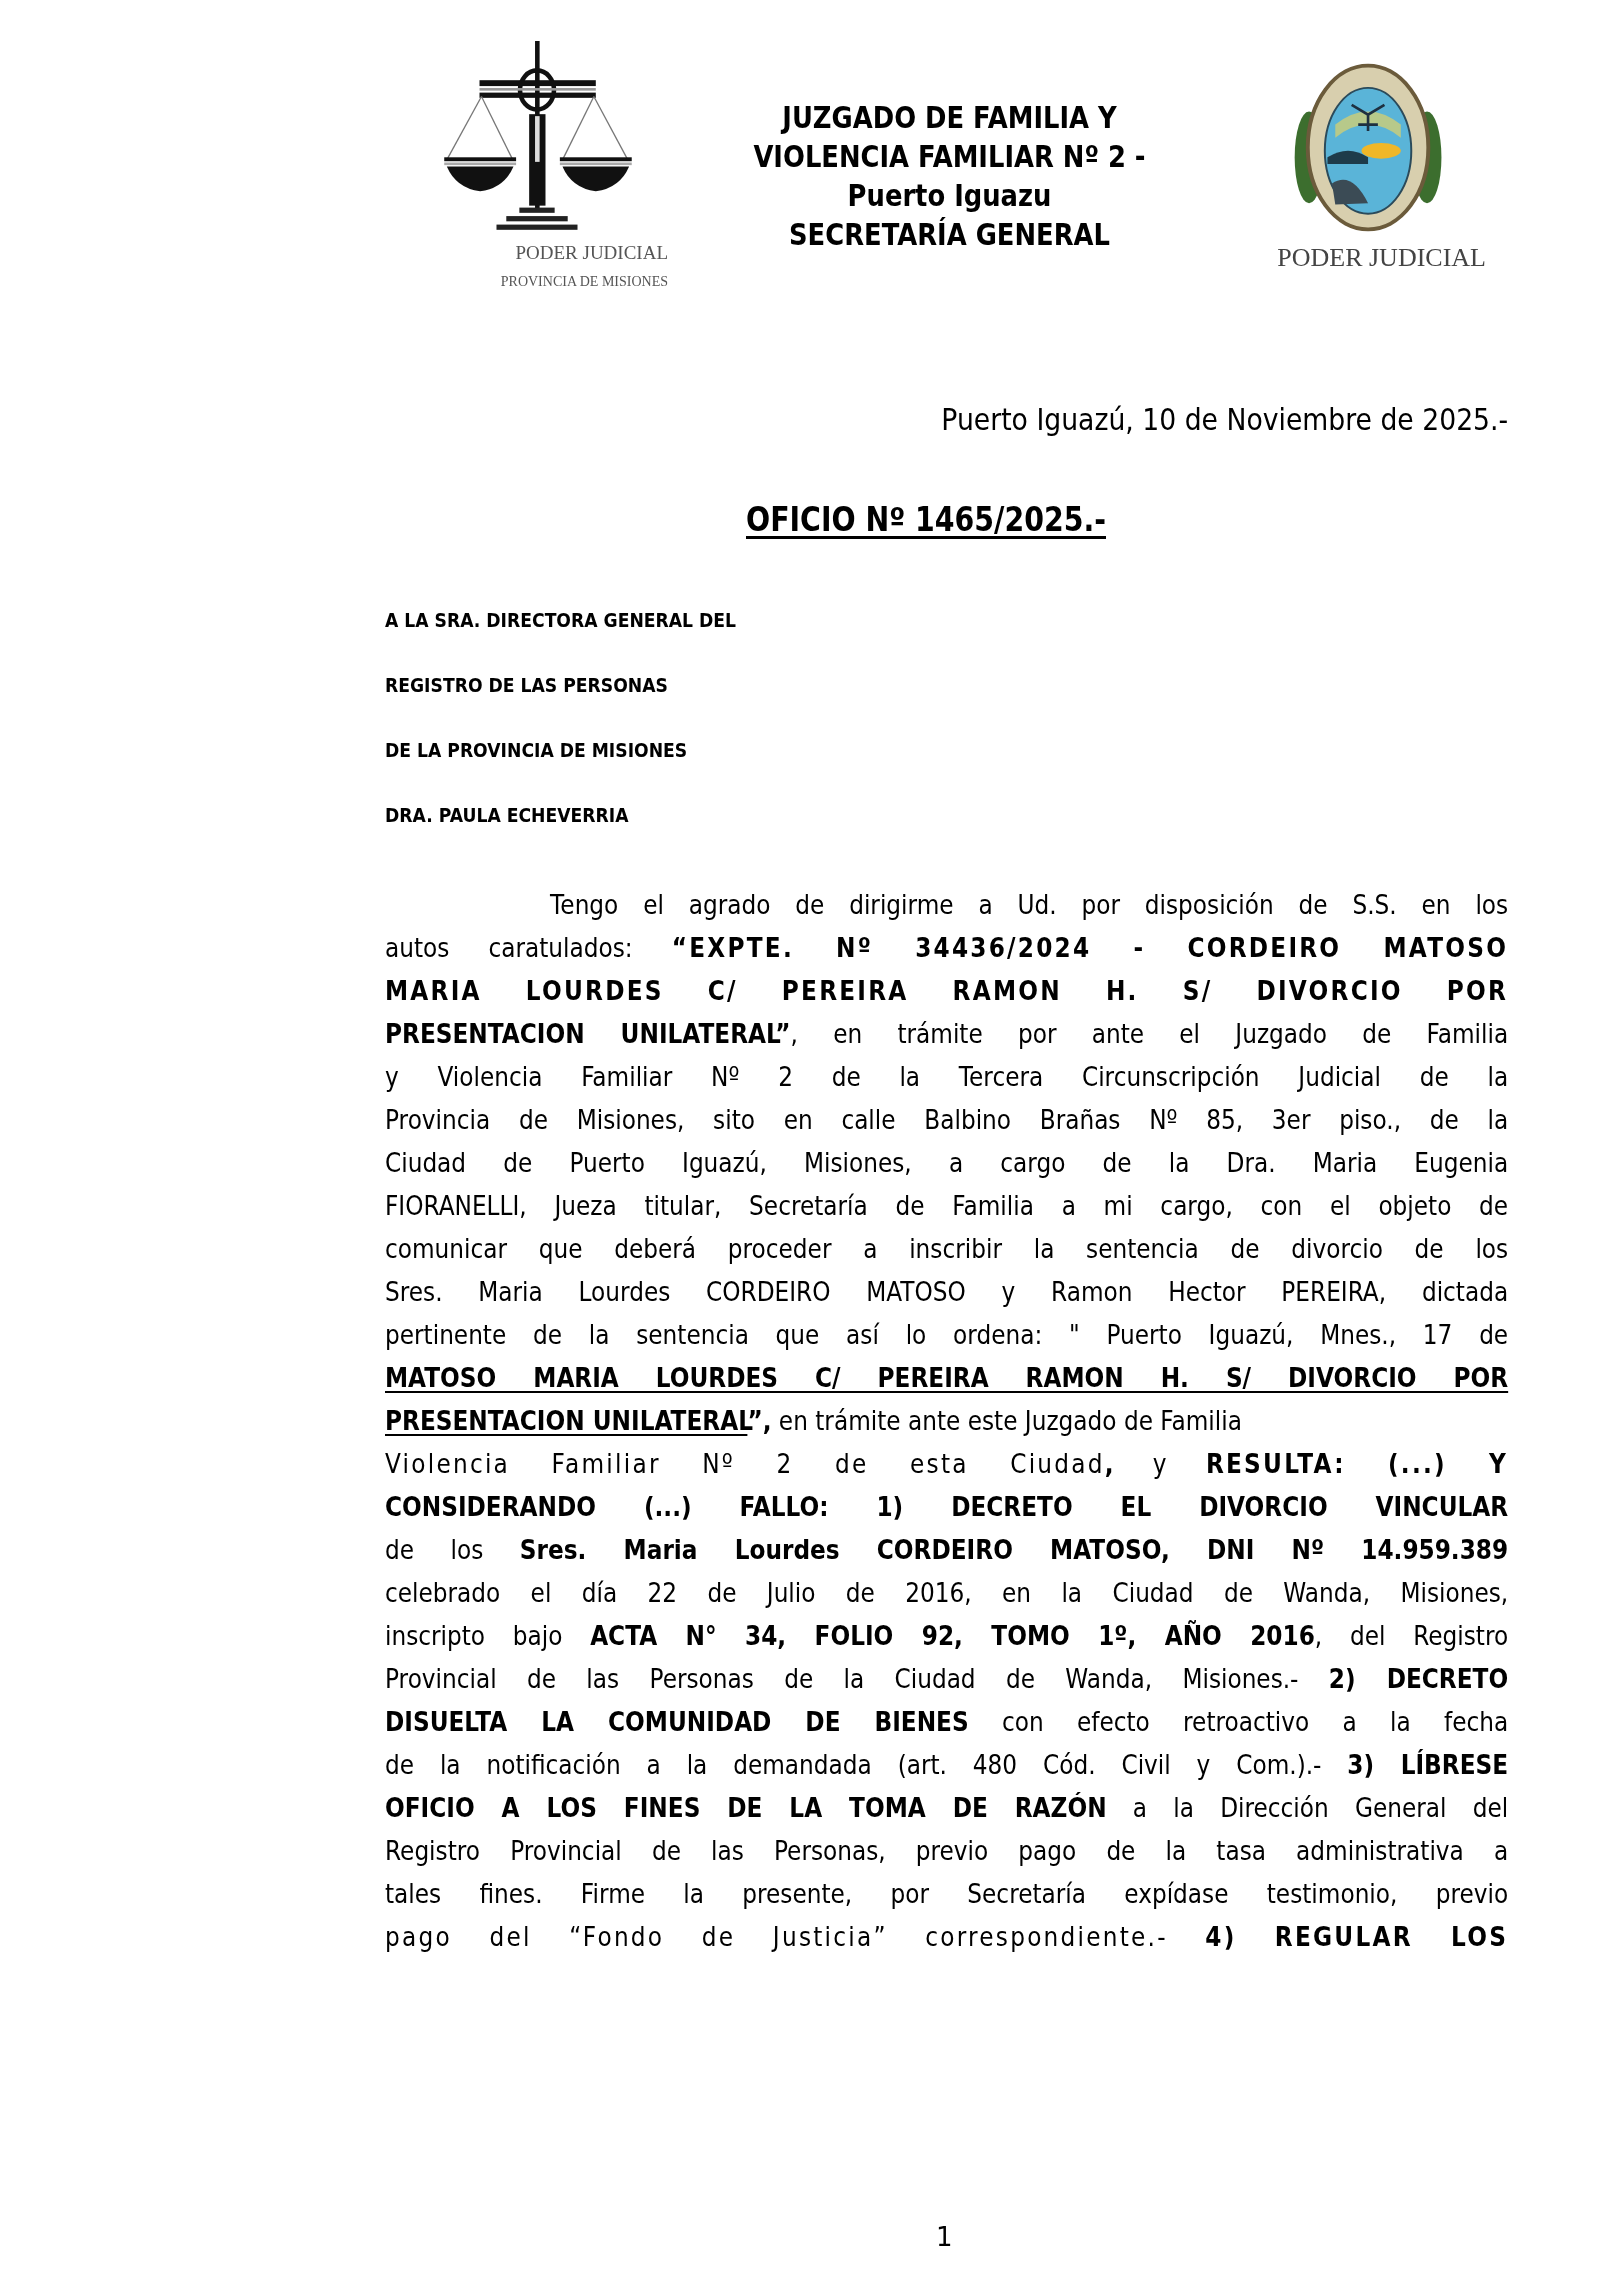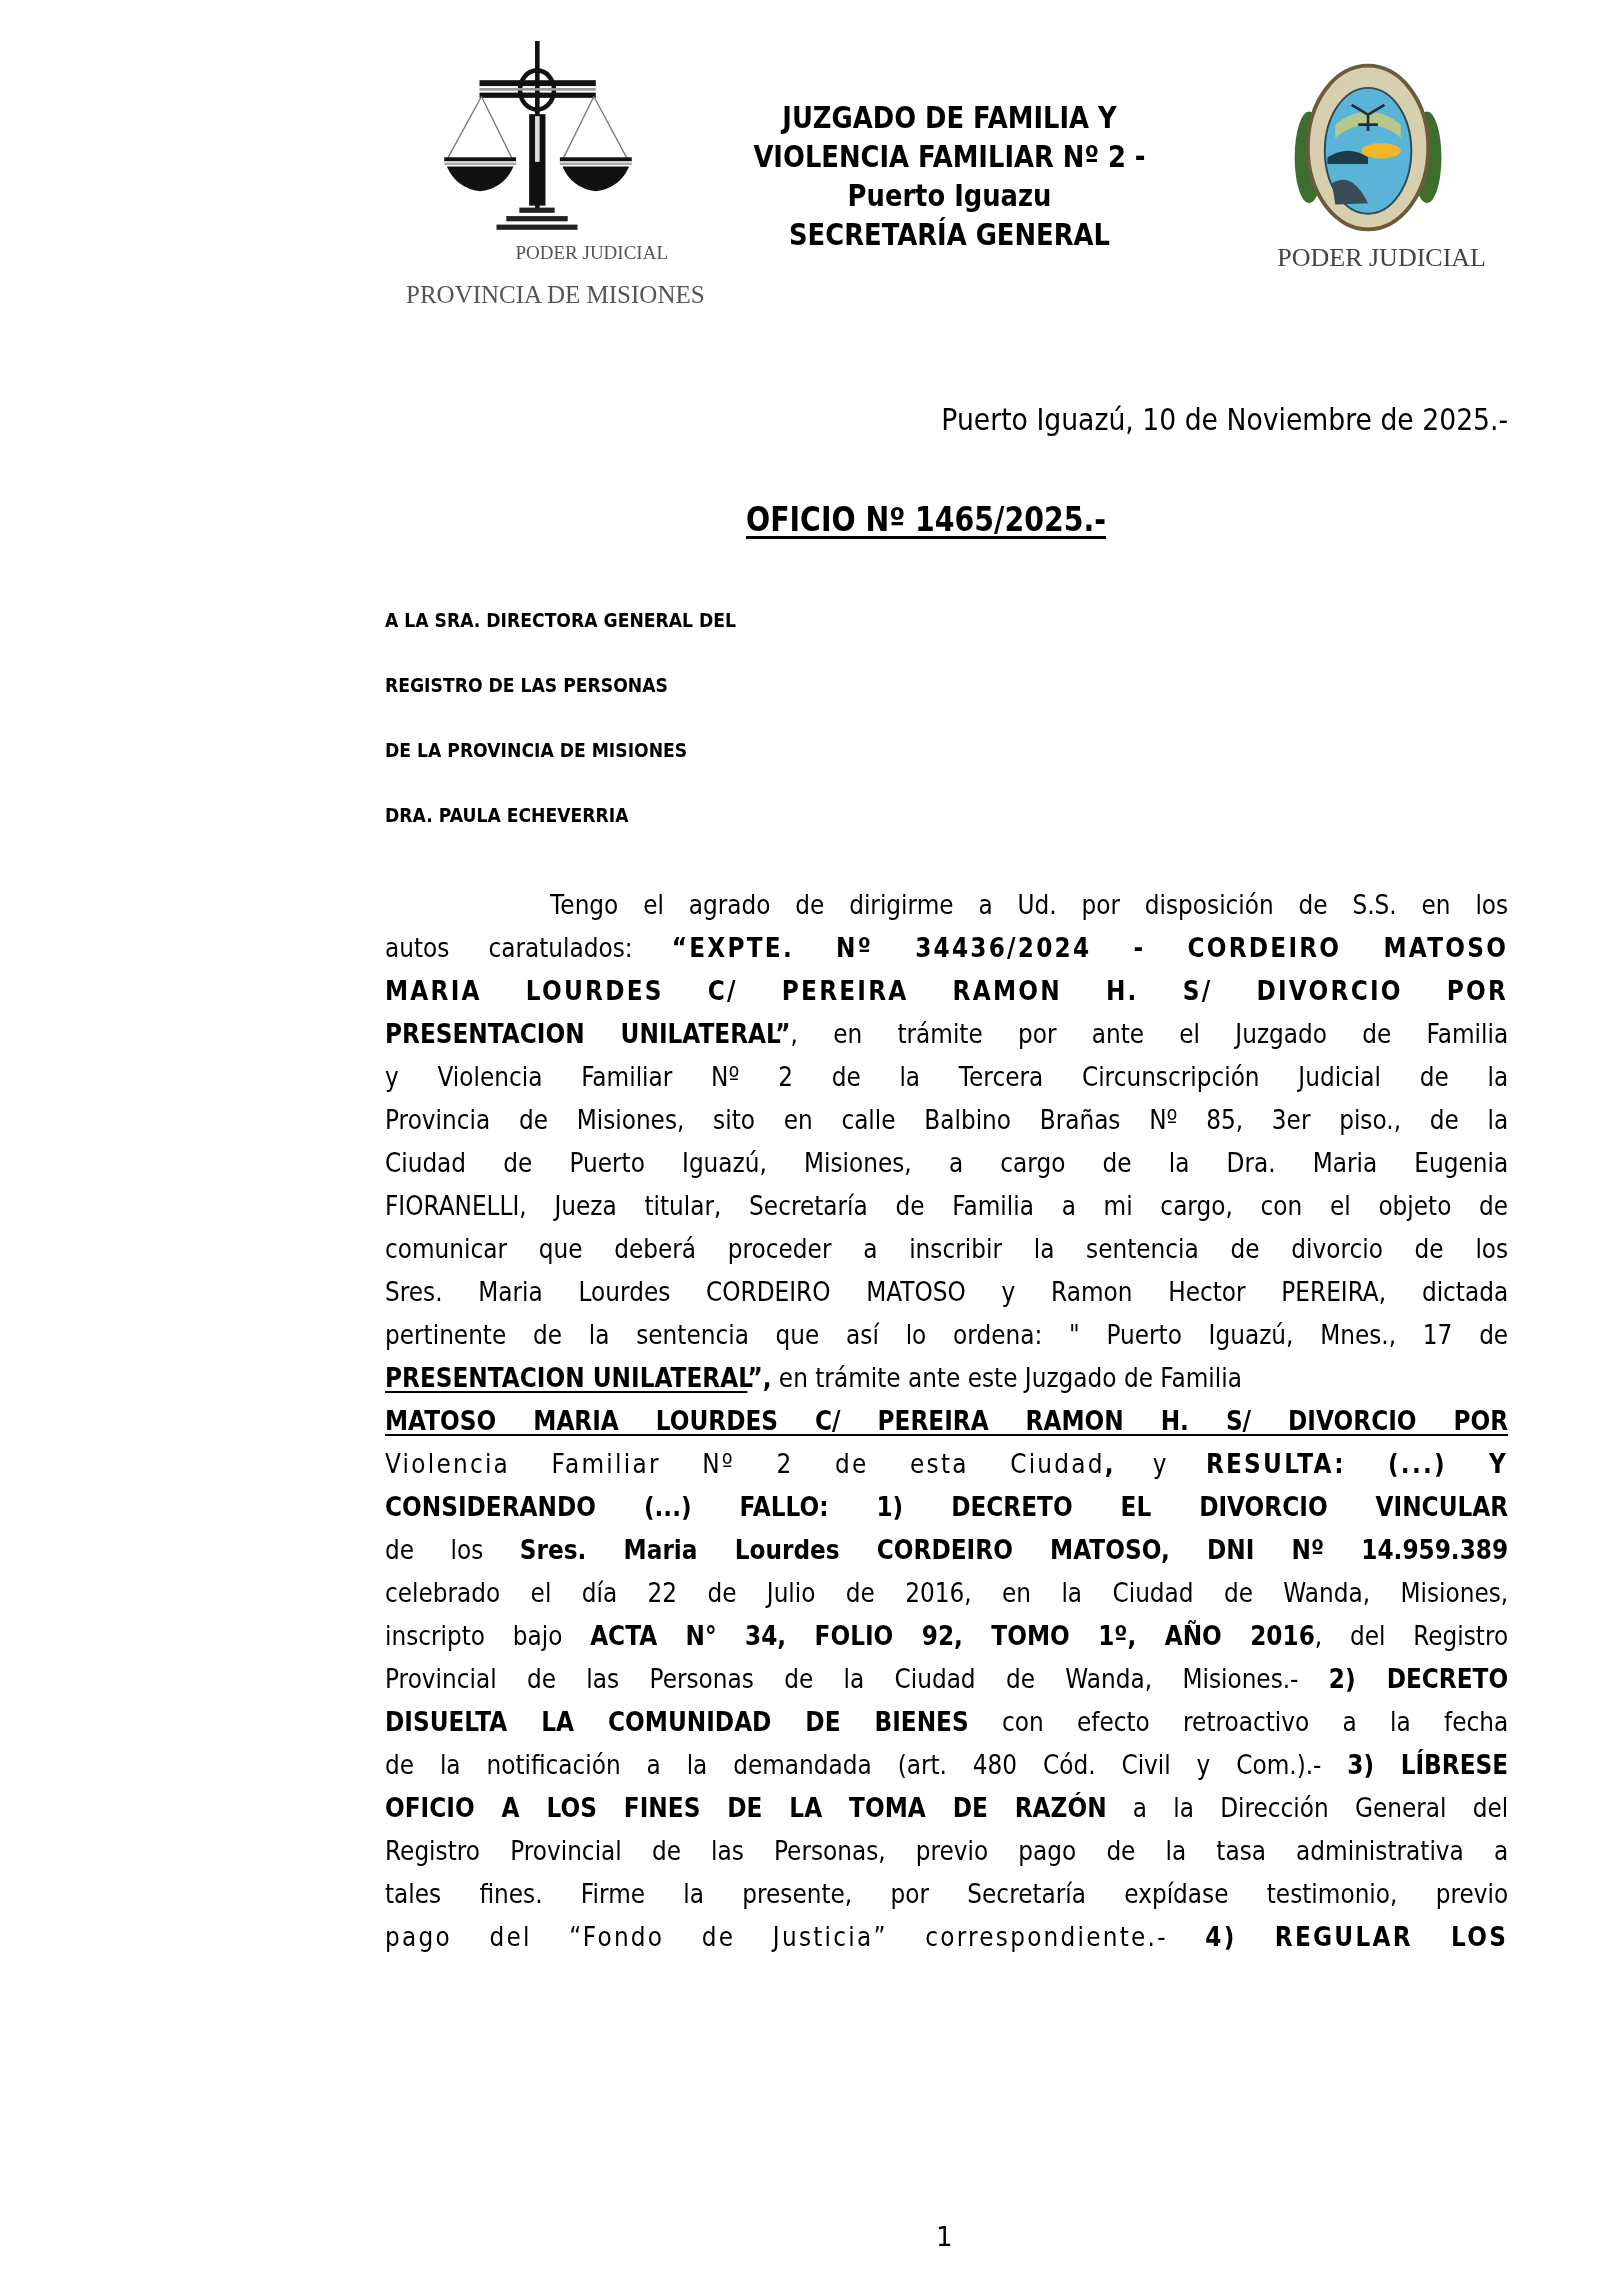--- a/index.html
+++ b/index.html
@@ -61,21 +61,21 @@
       <rect x="235" y="178" width="110" height="6" fill="#111"></rect>
       <rect x="235" y="186" width="110" height="4" fill="#aaa"></rect>
       <path d="M239 192 L341 192 Q327 225 290 230 Q253 225 239 192 Z" fill="#111"></path>
       <rect x="188" y="112" width="25" height="140" fill="#111"></rect>
       <rect x="197" y="115" width="7" height="70" fill="#ddd"></rect>
       <rect x="173" y="255" width="54" height="8" fill="#222"></rect>
       <rect x="153" y="268" width="94" height="8" fill="#222"></rect>
       <rect x="138" y="281" width="124" height="8" fill="#222"></rect>
     </svg>
     <div class="logo-caption" style="font-size:19px;margin-top:2.6px;">PODER JUDICIAL</div>
-    <div class="logo-caption" style="font-size:25px;margin-top:17px;">PROVINCIA DE MISIONES</div>
+    <div class="logo-caption" style="font-size:14px;margin-top:10px;">PROVINCIA DE MISIONES</div>
   </div>
 
   <div class="header-title">
     <div>JUZGADO DE FAMILIA Y</div>
     <div>VIOLENCIA FAMILIAR Nº 2 -</div>
     <div>Puerto Iguazu</div>
     <div>SECRETARÍA GENERAL</div>
   </div>
 
   <div class="logo-right">
@@ -131,25 +131,25 @@
       </div>
     <div class="line">
         <span class="inner"><span>comunicar que deberá proceder a inscribir la sentencia de divorcio de los</span></span>
       </div>
     <div class="line">
         <span class="inner"><span>Sres.  Maria Lourdes CORDEIRO MATOSO y Ramon Hector PEREIRA, dictada</span></span>
       </div>
     <div class="line">
         <span class="inner"><span>pertinente de la sentencia que así lo ordena: " Puerto Iguazú, Mnes., 17 de</span></span>
       </div>
+    <div class="line">
+        <span class="inner"><b class="u">MATOSO MARIA LOURDES C/ PEREIRA RAMON H. S/ DIVORCIO POR</b></span>
+      </div>
     <div class="line ragged">
         <span class="inner"><b class="u">PRESENTACION UNILATERAL</b><b>”,</b><span> en trámite ante este Juzgado de Familia</span></span>
-      </div>
-    <div class="line">
-        <span class="inner"><b class="u">MATOSO MARIA LOURDES C/ PEREIRA RAMON H. S/ DIVORCIO POR</b></span>
       </div>
     <div class="line">
         <span class="inner"><span class="sp">Violencia Familiar Nº 2 de esta Ciudad</span><b>,</b><span>  y </span><b class="sp">RESULTA: (...) Y</b></span>
       </div>
     <div class="line">
         <span class="inner"><b>CONSIDERANDO (...) FALLO: 1) DECRETO EL DIVORCIO VINCULAR</b></span>
       </div>
     <div class="line">
         <span class="inner"><span>de los </span><b>Sres. Maria Lourdes CORDEIRO MATOSO, DNI Nº 14.959.389</b></span>
       </div>

